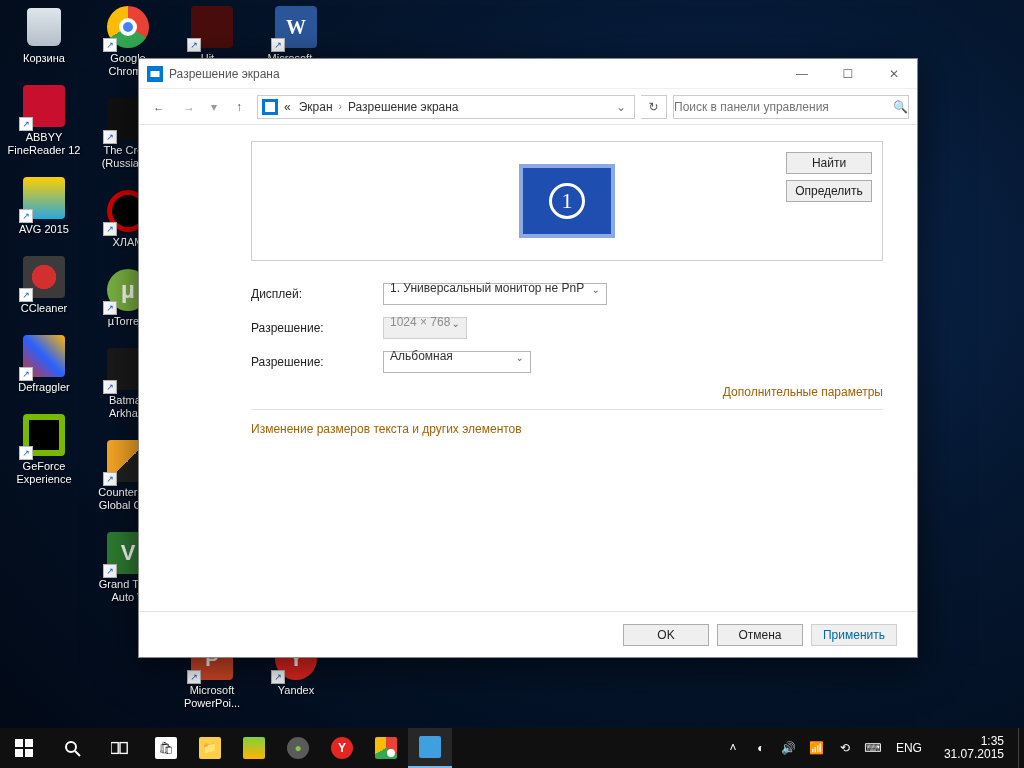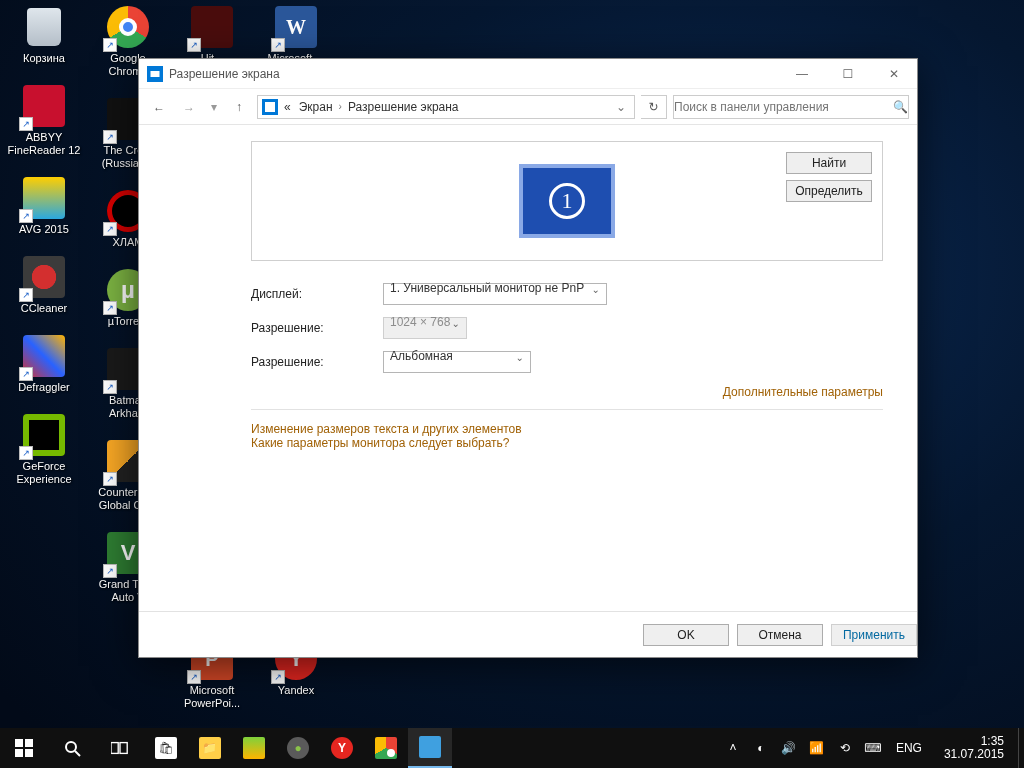--- a/index.html
+++ b/index.html
@@ -65,21 +65,21 @@
 .sel .chev{margin-left:auto;color:#666;font-size:10px}
 .sel.disabled{background:#efefef;color:#8d8d8d;border-color:#cfcfcf}
 .sel.w1{width:224px}
 .sel.w2{width:84px}
 .sel.w3{width:148px}
 
 .adv{text-align:right;margin:6px 0 10px}
 .lnk{color:#a16207;cursor:pointer}
 hr.sep{border:none;border-top:1px solid #e2e2e2;margin:4px 0 12px}
 
-.footer{height:46px;border-top:1px solid #e2e2e2;display:flex;align-items:center;justify-content:flex-end;gap:8px;background:#fff}
+.footer{height:46px;border-top:1px solid #e2e2e2;display:flex;align-items:center;justify-content:flex-end;gap:8px;padding-right:20px;background:#fff}
 .fbtn{width:86px;height:22px;background:#efefef;border:1px solid #acacac;font-size:12px;color:#222}
 .fbtn.disabled{color:#0369a1;border-color:#cfcfcf}
 
 
 .taskbar{position:absolute;left:0;right:0;bottom:0;height:40px;background:#101010;display:flex;align-items:stretch;color:#fff}
 .tbtn{width:48px;display:flex;align-items:center;justify-content:center}
 .tbtn svg{width:18px;height:18px;fill:#fff}
 .tbtn.small{width:44px}
 .tbtn .box{width:22px;height:22px;display:flex;align-items:center;justify-content:center;border-radius:2px}
 .tbtn.active{background:#272727;border-bottom:2px solid #76b9ed}
@@ -295,21 +295,20 @@
       <div class="lab">Разрешение:</div>
       <div class="sel w3">
         <span>Альбомная</span>
         <span class="chev">⌄</span>
       </div>
     </div>
 
     <div class="adv"><span class="lnk">Дополнительные параметры</span></div>
     <hr class="sep">
     <div style=""><span class="lnk">Изменение размеров текста и других элементов</span></div>
-    <div><span class="lnk">Какие параметры монитора следует выбрать?</span></div>
   </div>
 
   <div class="footer">
     <button class="fbtn">OK</button>
     <button class="fbtn">Отмена</button>
     <button class="fbtn disabled">Применить</button>
   </div>
 </div>
 
 <div class="taskbar">

